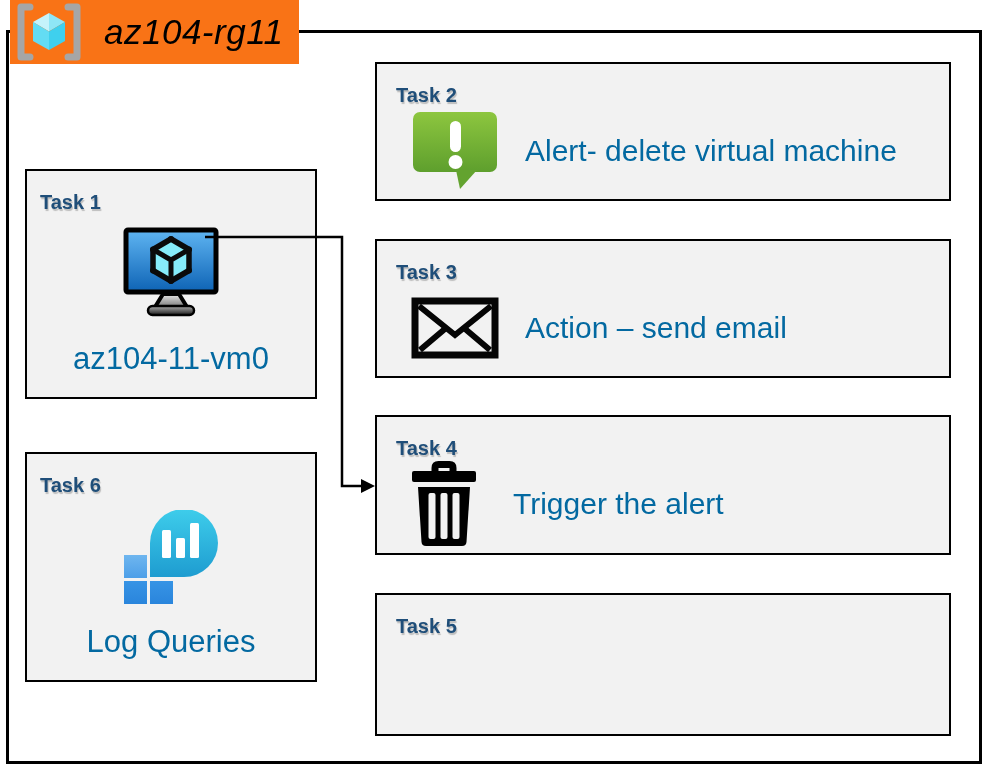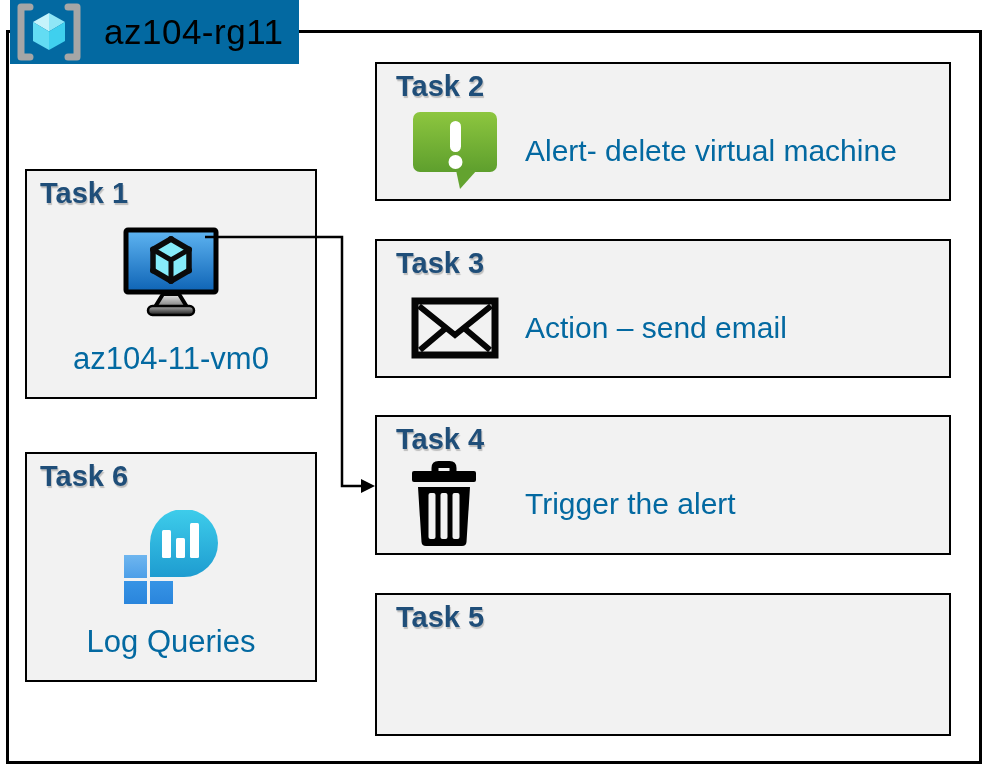--- a/index.html
+++ b/index.html
@@ -11,31 +11,31 @@
   .stage { position:relative; width:992px; height:774px; background:#fff; }
 
   
   .rg-border {
     position:absolute; left:6px; top:30px; width:976px; height:734px;
     border:3px solid #000; background:#fff; z-index:0;
   }
   .rg-header {
     position:absolute; left:10px; top:0; height:64px; z-index:6;
     display:flex; align-items:center; gap:18px;
-    background:#0369a1; padding:0 16px 0 2px;
+    background:#f97316; padding:0 16px 0 2px;font-style:italic;
   }
   .rg-label { font-size:35px; color:#000; letter-spacing:0.5px; white-space:nowrap; }
 
   
   .task-box {
     position:absolute; background:#F2F2F2; border:2px solid #000; z-index:1;
   }
   .task-title {
-    position:absolute; top:6px; left:19px;
-    font-size:29px; font-weight:bold; color:#1F4E79;
+    position:absolute; top:20px; left:19px;
+    font-size:20px; font-weight:bold; color:#1F4E79;
     text-shadow:1px 2px 1px rgba(0,0,0,0.22);
     white-space:nowrap;
   }
   .tall .task-title { left:13px; }
 
   
   .hrow {
     position:absolute; left:34px; top:42px; right:8px; bottom:4px;
     display:flex; align-items:center; gap:26px;
   }
@@ -180,21 +180,21 @@
           <path d="M8,9 L44,38 L80,9" fill="none" stroke="#050505" stroke-width="6"></path>
           <path d="M9,53 L35,31 M79,53 L53,31" fill="none" stroke="#050505" stroke-width="6"></path>
         </svg>
       </span>
       <span class="item-label">Action – send email</span>
     </div>
   </div>
 
   <div class="task-box" style="left:375px; top:415px; width:576px; height:140px;">
     <div class="task-title">Task 4</div>
-    <div class="hrow" style="gap:48px;">
+    <div class="hrow" style="gap:36px;">
       <span class="icon-wrap">
         <svg width="66" height="86" viewBox="0 0 66 86">
           <path d="M24,11 L24,7 Q24,3.5 27.5,3.5 L38.5,3.5 Q42,3.5 42,7 L42,11" fill="none" stroke="#000" stroke-width="7"></path>
           <rect x="1" y="10" width="64" height="11" rx="2" fill="#000"></rect>
           <path d="M7,26 L59,26 L55.5,81 Q55.2,85 51,85 L15,85 Q10.8,85 10.5,81 Z" fill="#000"></path>
           <g fill="#F2F2F2">
             <rect x="17.5" y="32" width="7" height="46" rx="2"></rect>
             <rect x="29.5" y="32" width="7" height="46" rx="2"></rect>
             <rect x="41.5" y="32" width="7" height="46" rx="2"></rect>
           </g>

